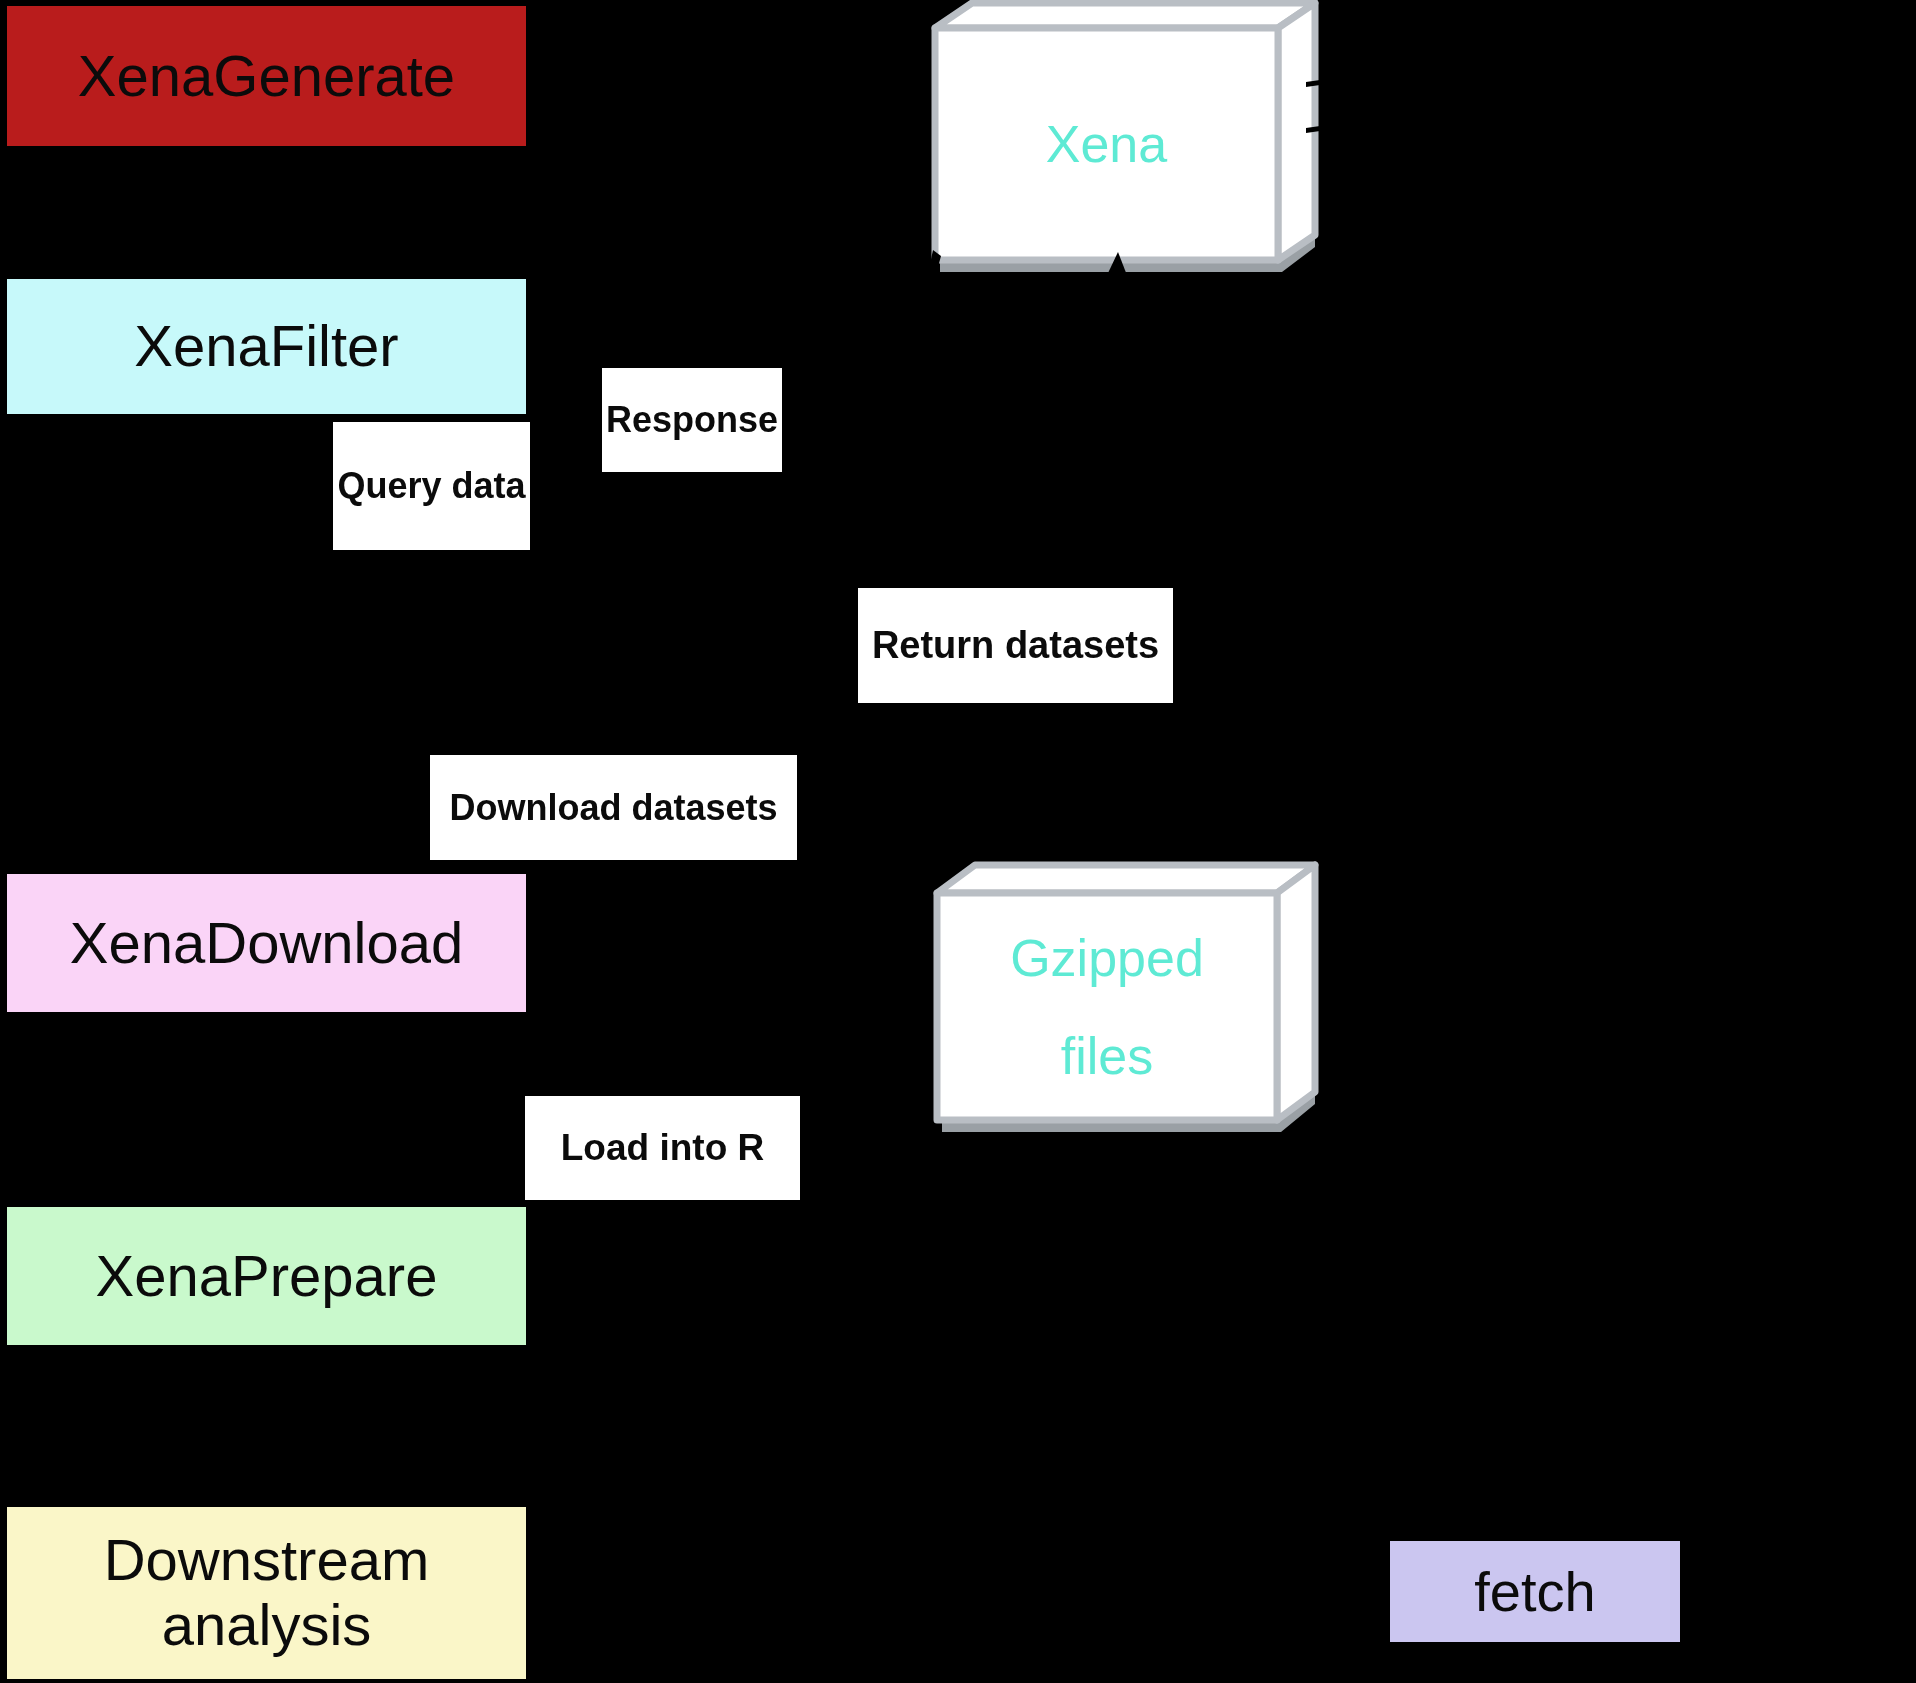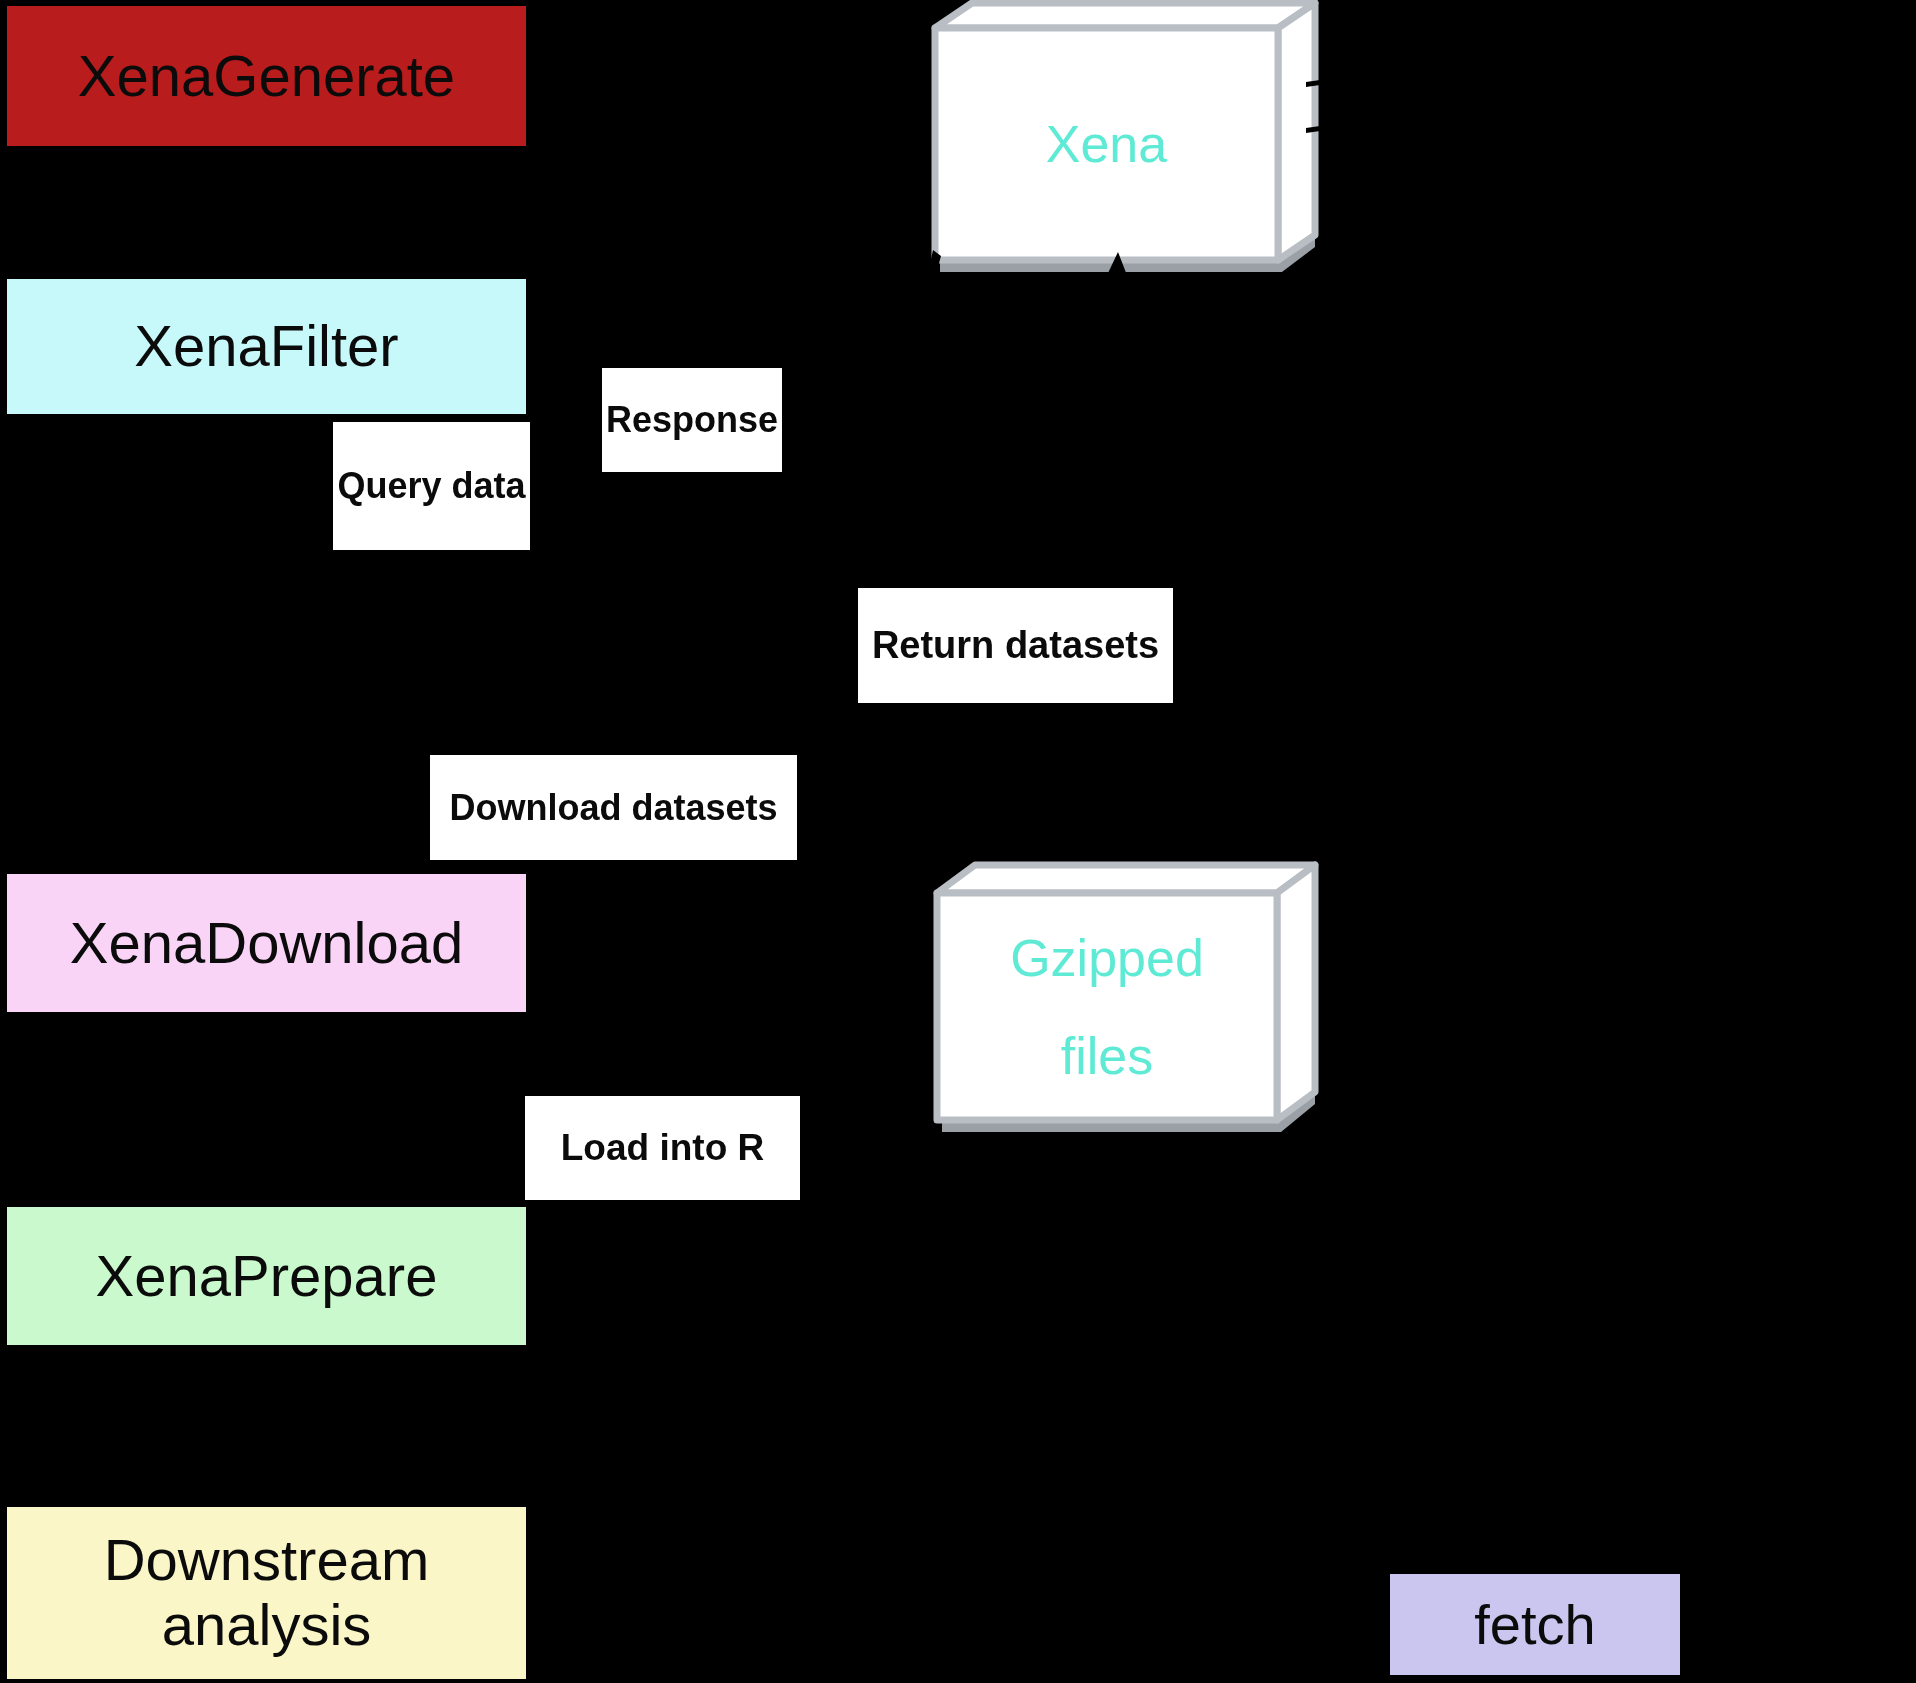--- a/index.html
+++ b/index.html
@@ -95,21 +95,21 @@
 
   <div class="elabel" style="left:602px;top:368px;width:180px;height:104px;font-size:36px;">Response</div>
 
   <div class="elabel" style="left:858px;top:588px;width:315px;height:115px;font-size:38px;">Return datasets</div>
 
   <div class="elabel" style="left:430px;top:755px;width:367px;height:105px;font-size:36px;">Download datasets</div>
 
   <div class="elabel" style="left:525px;top:1056px;width:275px;height:104px;font-size:37px;margin-top:40px;">Load into R</div>
 
 
-  <div class="elabel regular" style="left: 1390px; top: 1541px; width: 290px; height: 101px; font-size: 56px; background: rgb(203, 198, 240); margin-top: 33px;">fetch</div>
+  <div class="elabel regular" style="left: 1390px; top: 1541px; width: 290px; height: 101px; font-size: 56px; background: rgb(203, 198, 240);">fetch</div>
 
   <div class="store-label" style="left:935px;top:28px;width:343px;height:232px;">Xena</div>
 
   <div class="store-label" style="left:937px;top:893px;width:340px;height:227px;gap:6px;">
     <span>Gzipped</span>
     <span>files</span>
   </div>
 
 </div>
 

